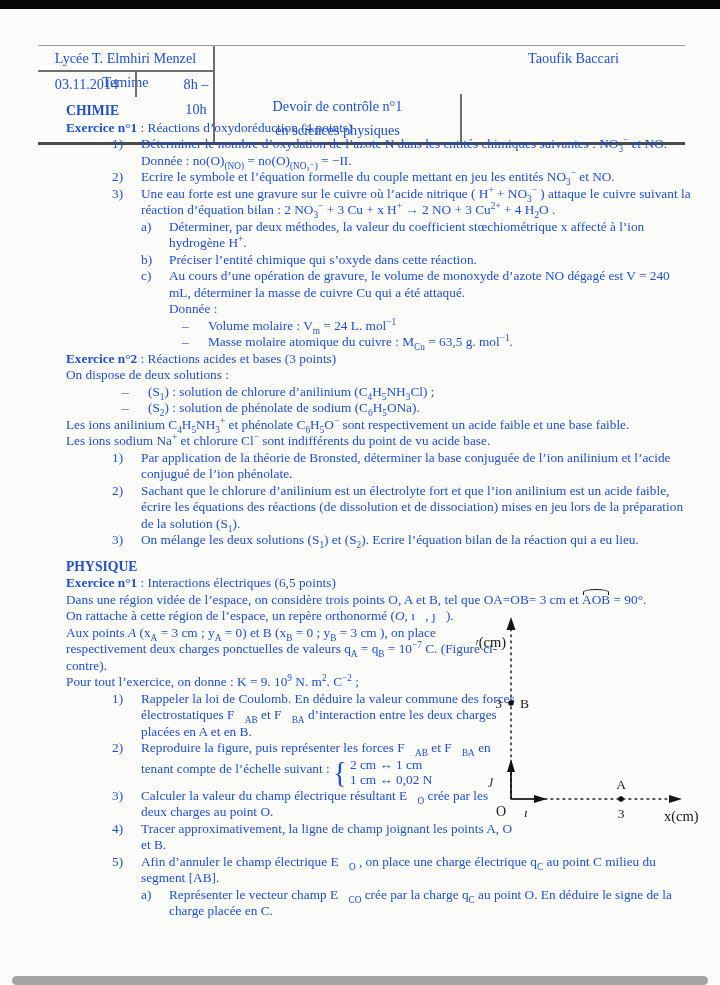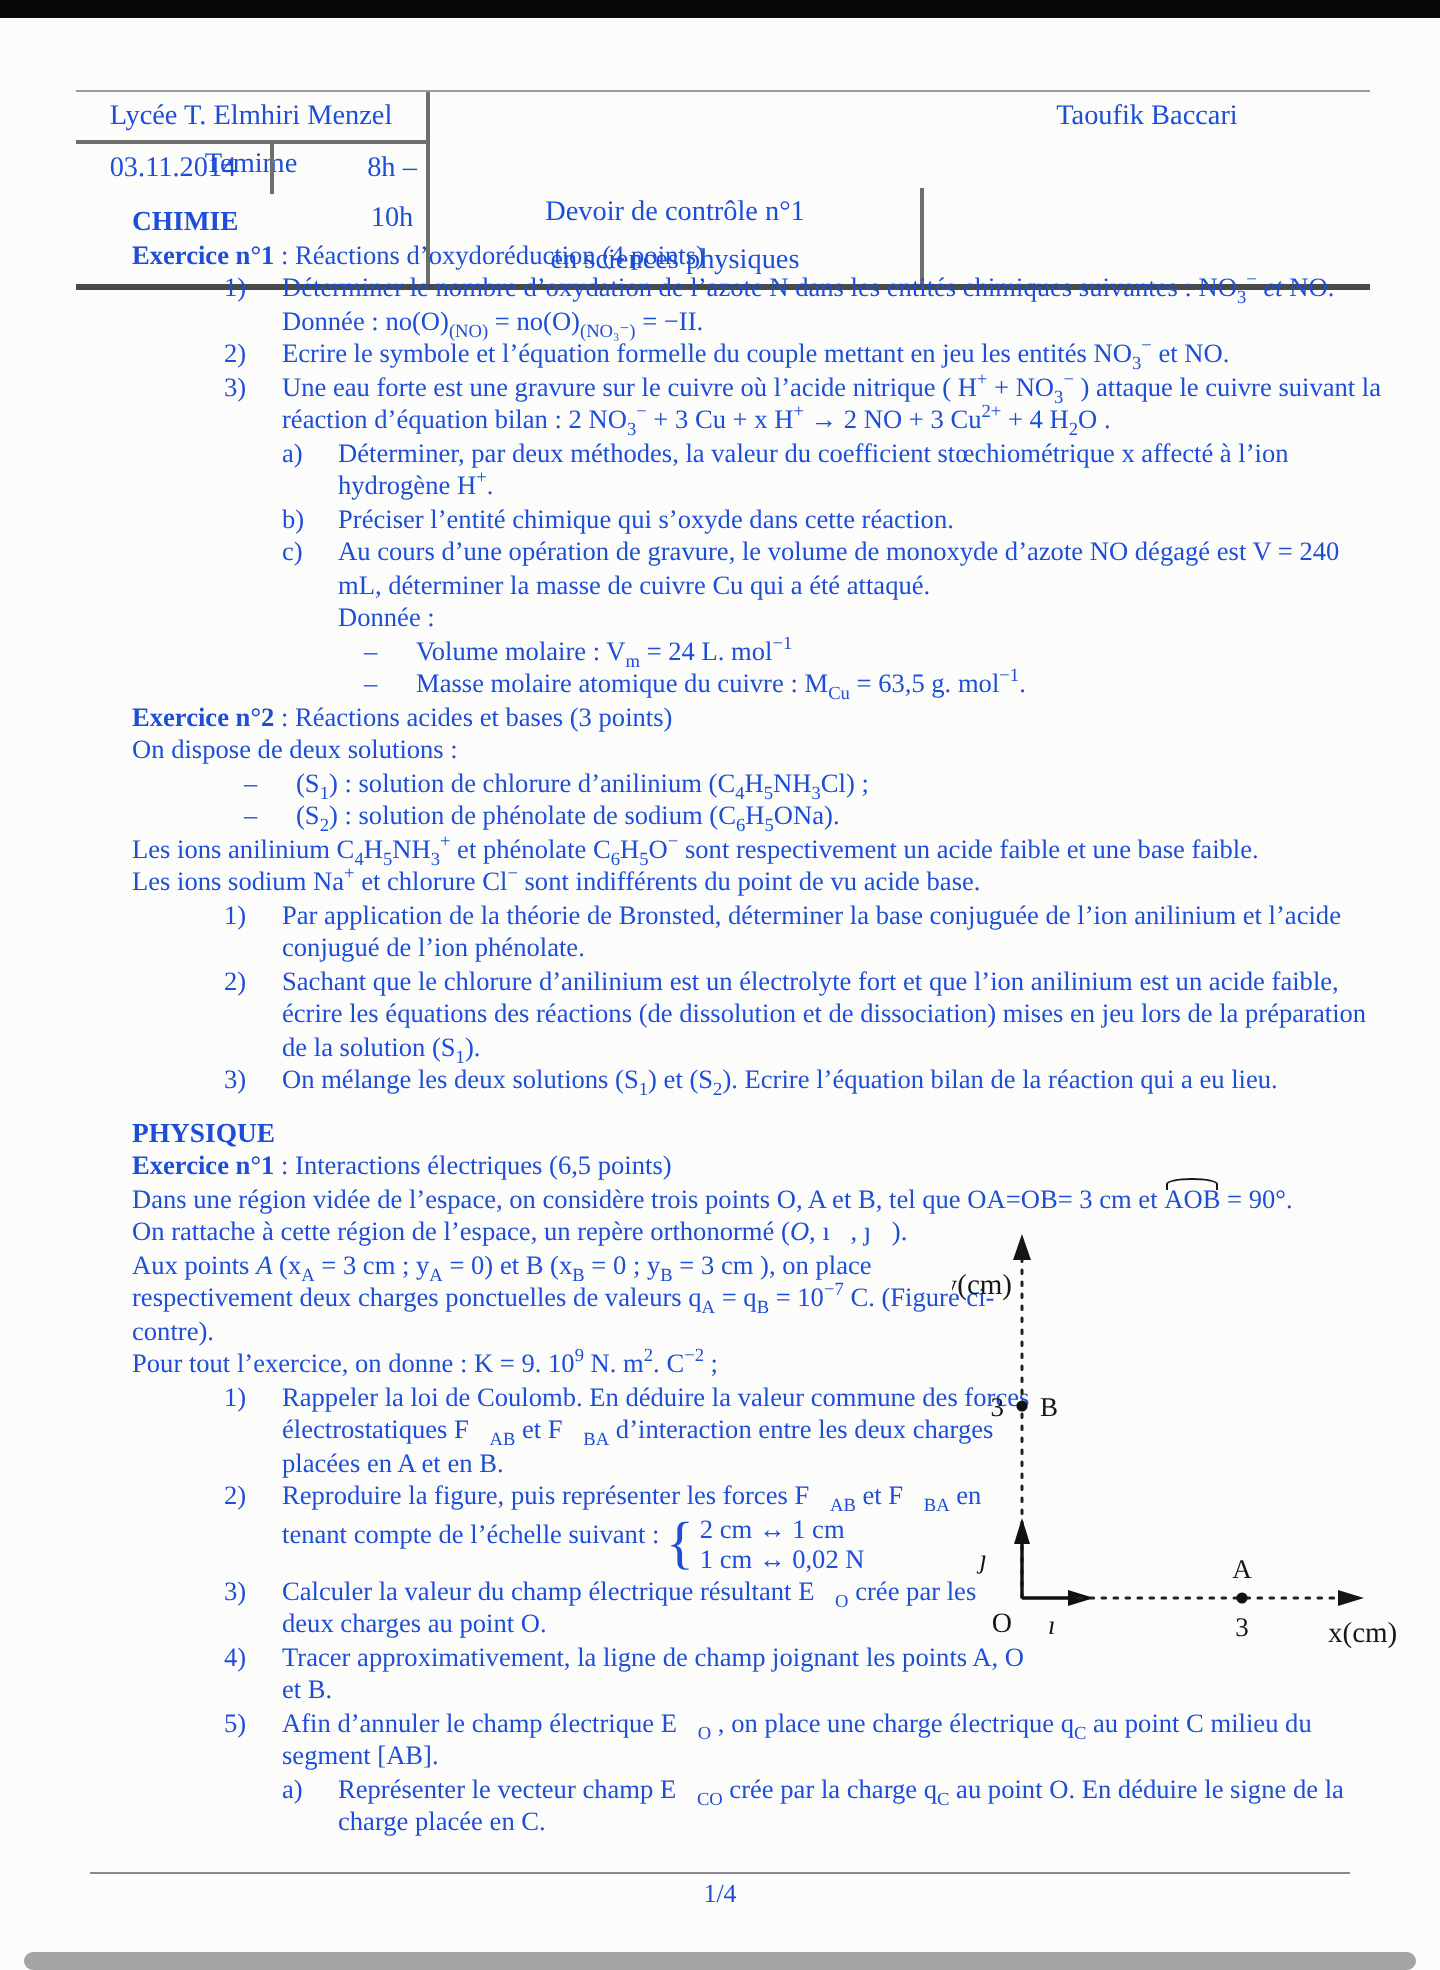--- a/index.html
+++ b/index.html
@@ -214,18 +214,15 @@
         <polygon points="206,184 193,180 193,188" fill="#161616"></polygon>
         <text x="188" y="206" font-size="14.5">x(cm)</text>
 
         <circle cx="145" cy="184" r="2.8" fill="#111"></circle>
         <text x="145" y="174" text-anchor="middle" font-size="13.5">A</text>
         <text x="145" y="203" text-anchor="middle" font-size="13.5">3</text>
       </svg>
     </div>
   </div>
 
-  <div class="footer">
-    <span class="num">1/4</span>
-  </div>
 
   <div class="bottom-band"></div>
 </div>
 
 </body></html>

